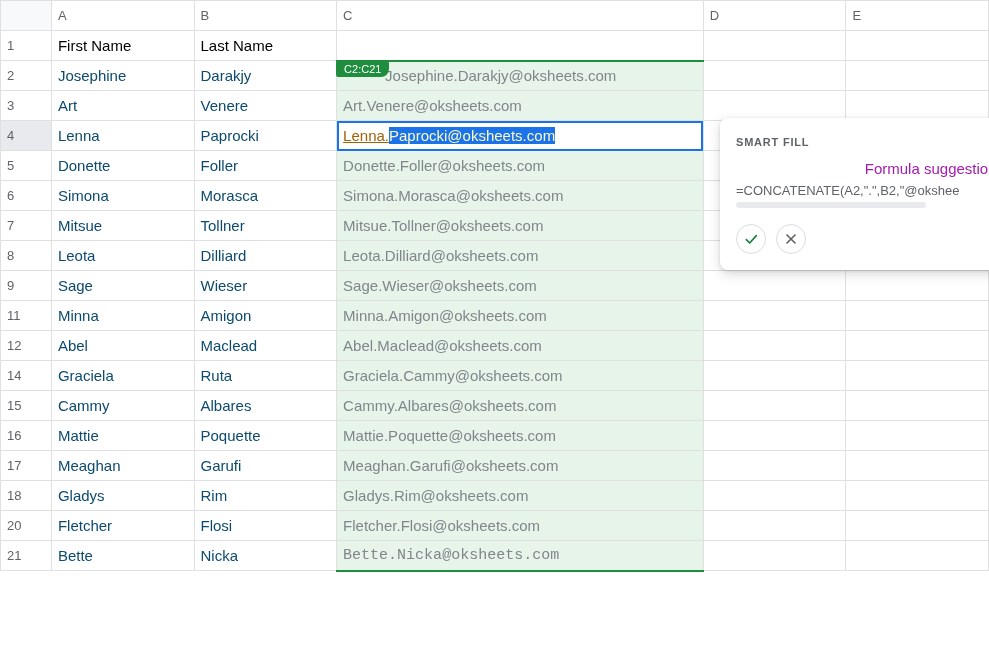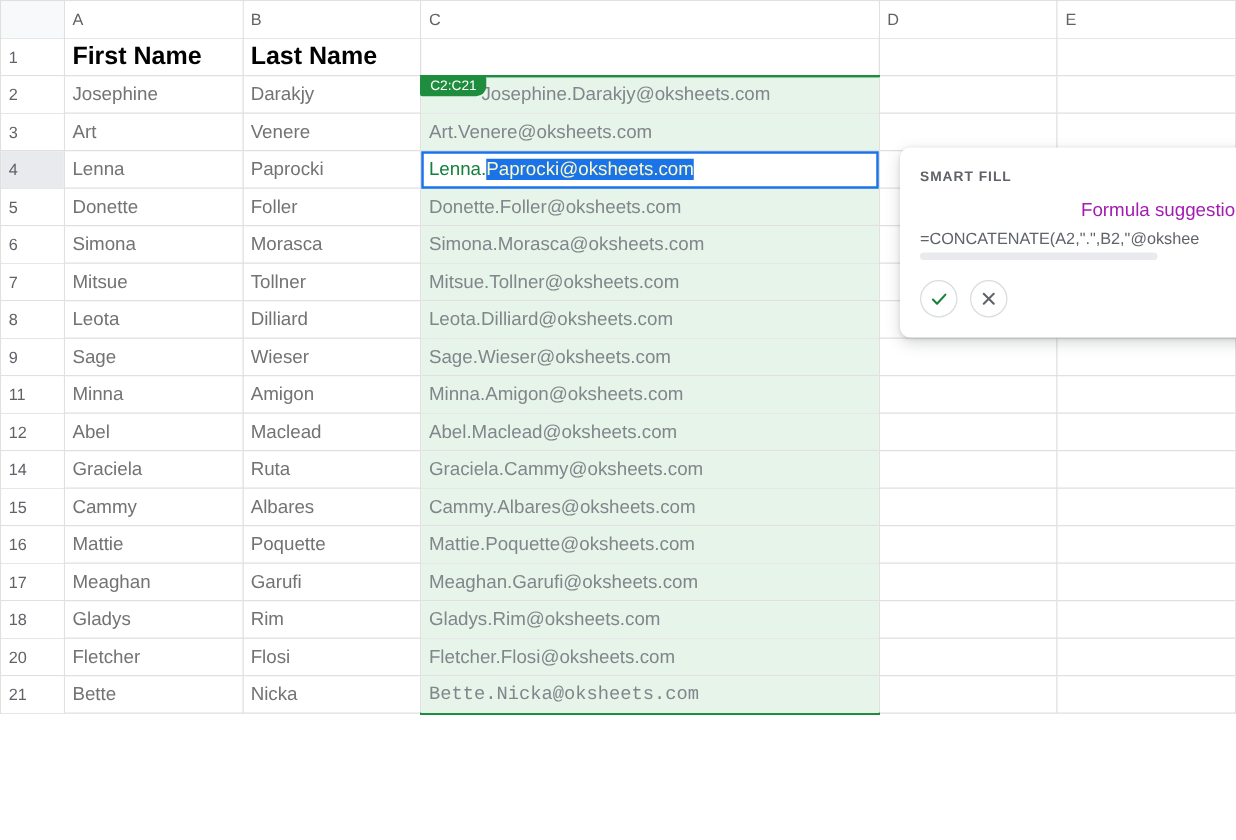--- a/index.html
+++ b/index.html
@@ -49,26 +49,26 @@
     }
     .row-header.active {
       background: #e8eaed;
     }
     .col-a { width: 140px; }
     .col-b { width: 140px; }
     .col-c { width: 360px; }
     .col-d { width: 140px; }
     .col-e { width: 140px; }
     .header-cell {
-      font-weight: bold;
-      font-size: 20px;
+      font-weight: normal;
+      font-size: 15px;
     }
     .data-cell {
       font-size: 15px;
-      color: #737373;
+      color: #0c4a6e;
     }
     .smart-fill-cell {
       color: #80868b;
       font-size: 15px;
       background: #e6f4ea;
       border-left: 2px solid #1e8e3e;
       border-right: 2px solid #1e8e3e;
     }
     .smart-fill-cell.first {
       border-top: 2px solid #1e8e3e;
@@ -91,21 +91,22 @@
       z-index: 3;
       font-family: Arial, sans-serif;
     }
     .active-cell {
       background: #fff !important;
       outline: 2px solid #1a73e8;
       outline-offset: -2px;
       z-index: 2;
     }
     .active-cell .plain-part {
-      color: #15803d;
+      color: #a16207;
+      text-decoration: underline;
     }
     .active-cell .highlight-part {
       background: #1a73e8;
       color: #fef9c3;
     }
     .smart-fill-popup {
       position: absolute;
       left: 720px;
       top: 118px;
       width: 300px;

